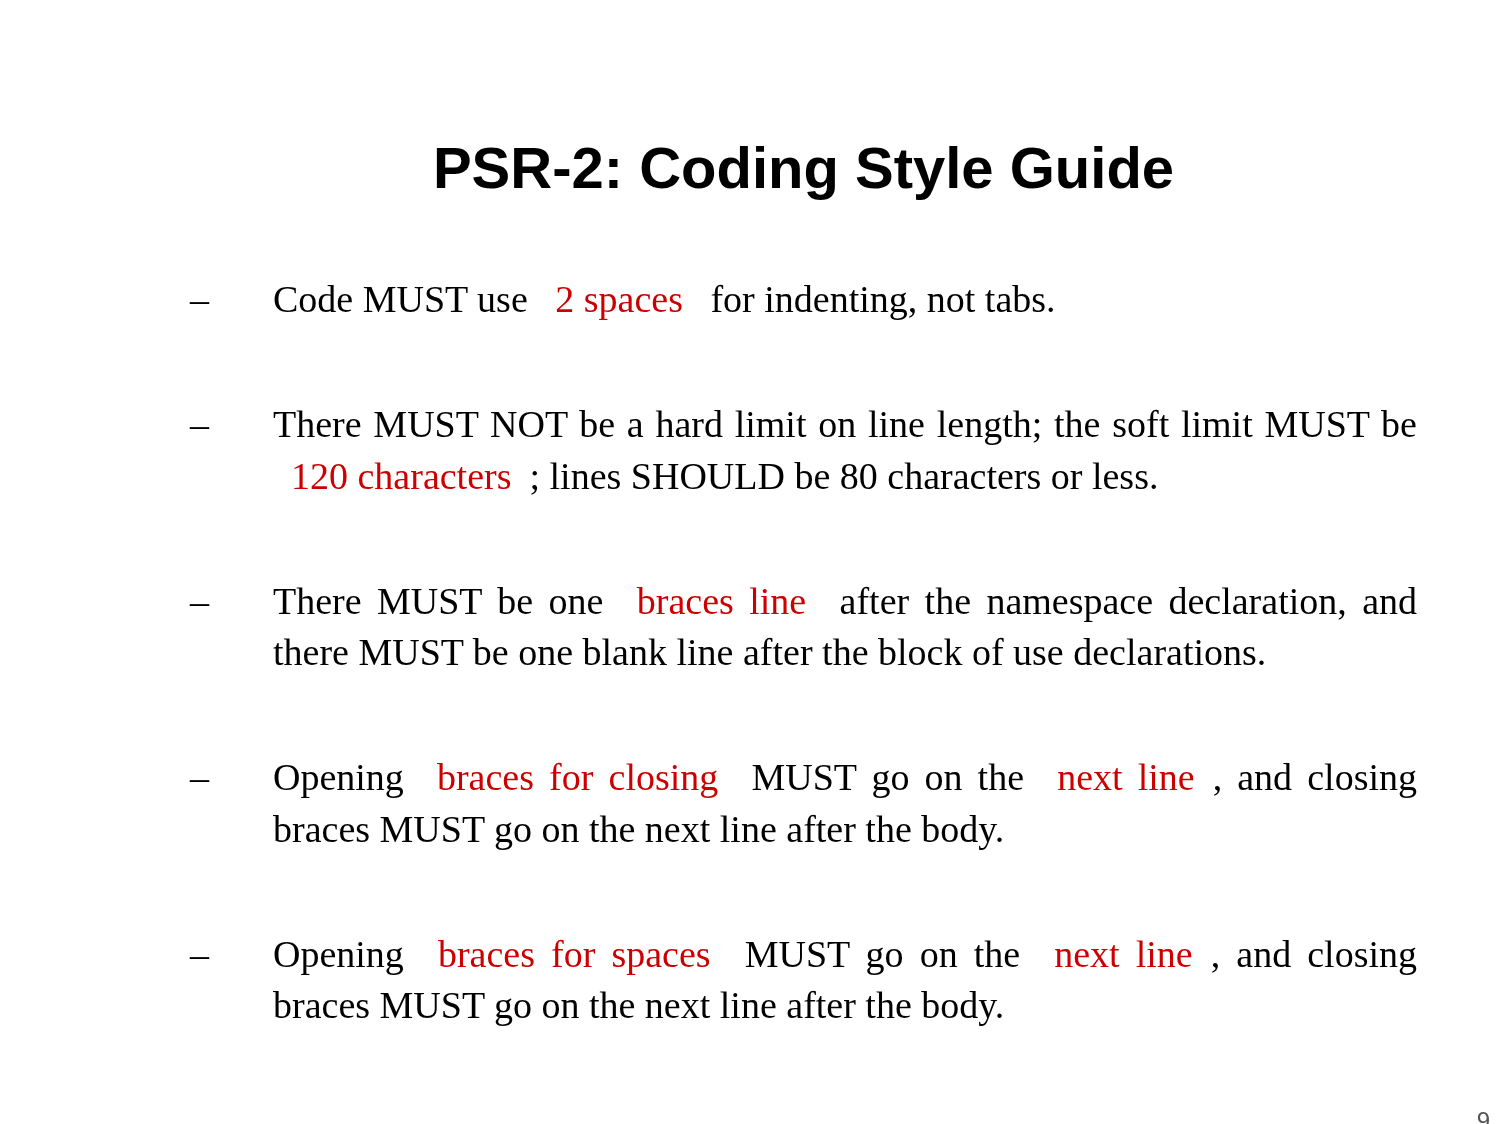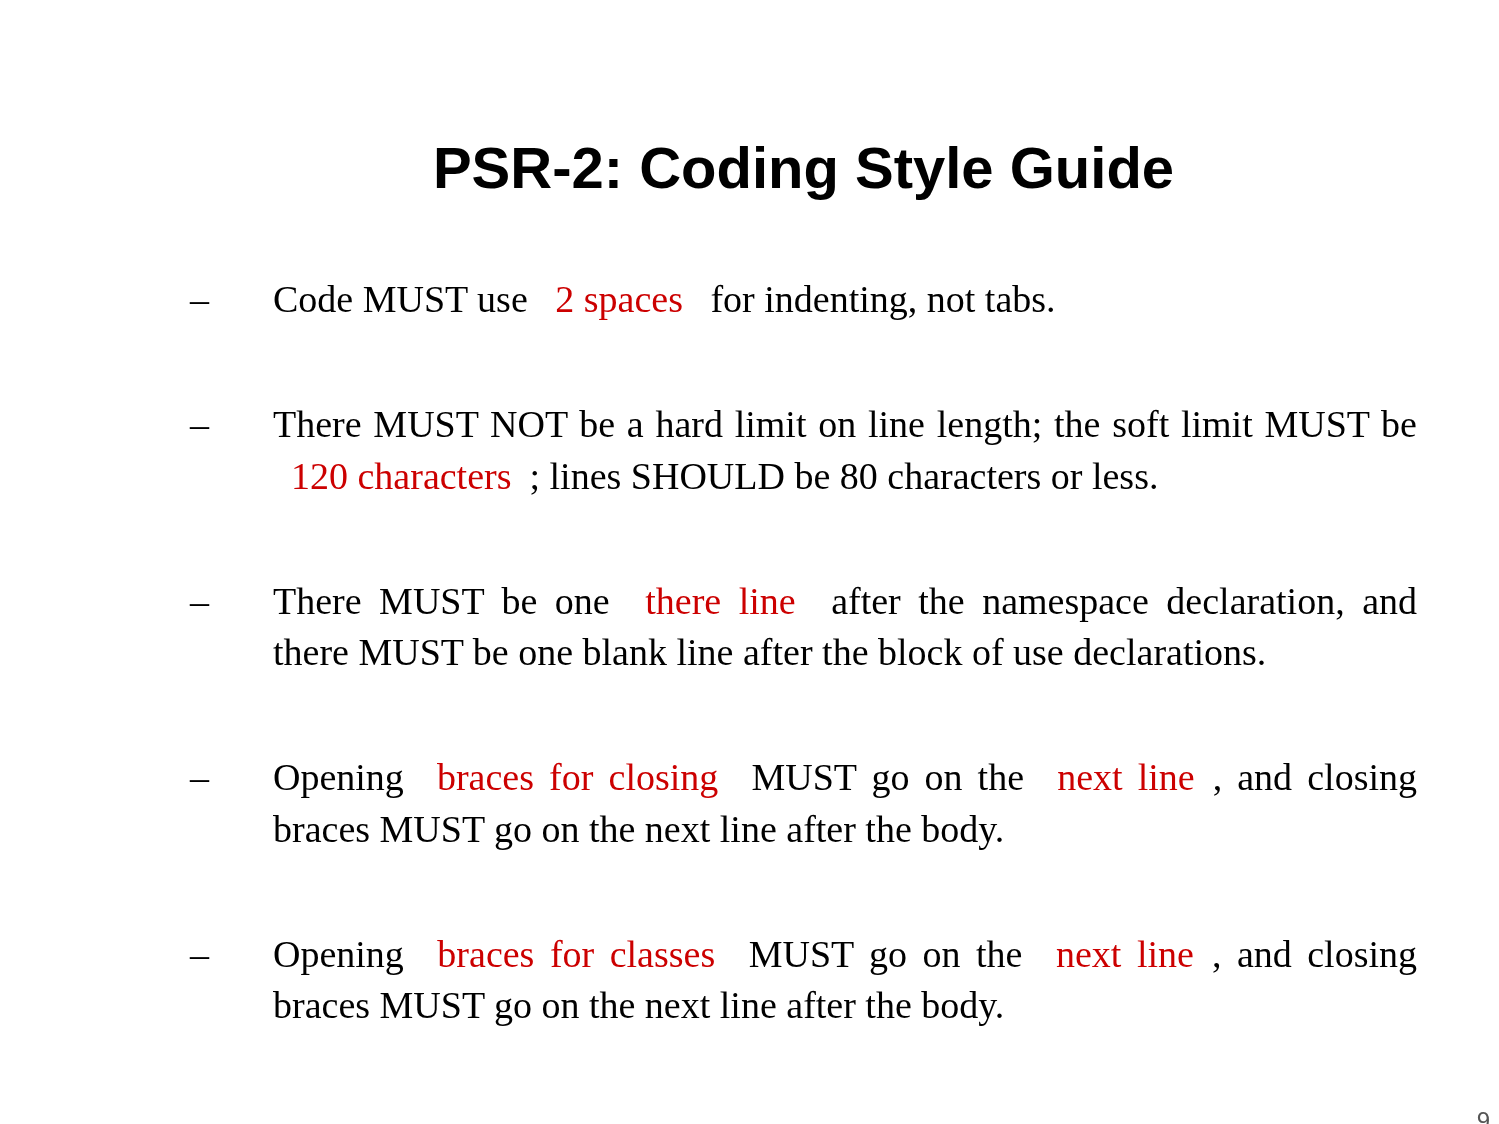--- a/index.html
+++ b/index.html
@@ -95,33 +95,33 @@
     <li class="bullet-item">
       <span class="bullet-dash">–</span>
       <span class="bullet-content">
         There MUST NOT be a hard limit on line length; the soft limit MUST be <span class="red">120 characters</span>; lines SHOULD be 80 characters or less.
       </span>
     </li>
 
     <li class="bullet-item">
       <span class="bullet-dash">–</span>
       <span class="bullet-content">
-        There MUST be one <span class="red">there line</span> after the namespace declaration, and there MUST be one blank line after the block of use declarations.
+        There MUST be one <span class="red">braces line</span> after the namespace declaration, and there MUST be one blank line after the block of use declarations.
       </span>
     </li>
 
     <li class="bullet-item">
       <span class="bullet-dash">–</span>
       <span class="bullet-content">
         Opening <span class="red">braces for closing</span> MUST go on the <span class="red">next line</span>, and closing braces MUST go on the next line after the body.
       </span>
     </li>
 
     <li class="bullet-item">
       <span class="bullet-dash">–</span>
       <span class="bullet-content">
-        Opening <span class="red">braces for classes</span> MUST go on the <span class="red">next line</span>, and closing braces MUST go on the next line after the body.
+        Opening <span class="red">braces for spaces</span> MUST go on the <span class="red">next line</span>, and closing braces MUST go on the next line after the body.
       </span>
     </li>
   </ul>
 
   <div class="page-number">9</div>
 </div>
 
 </body></html>

